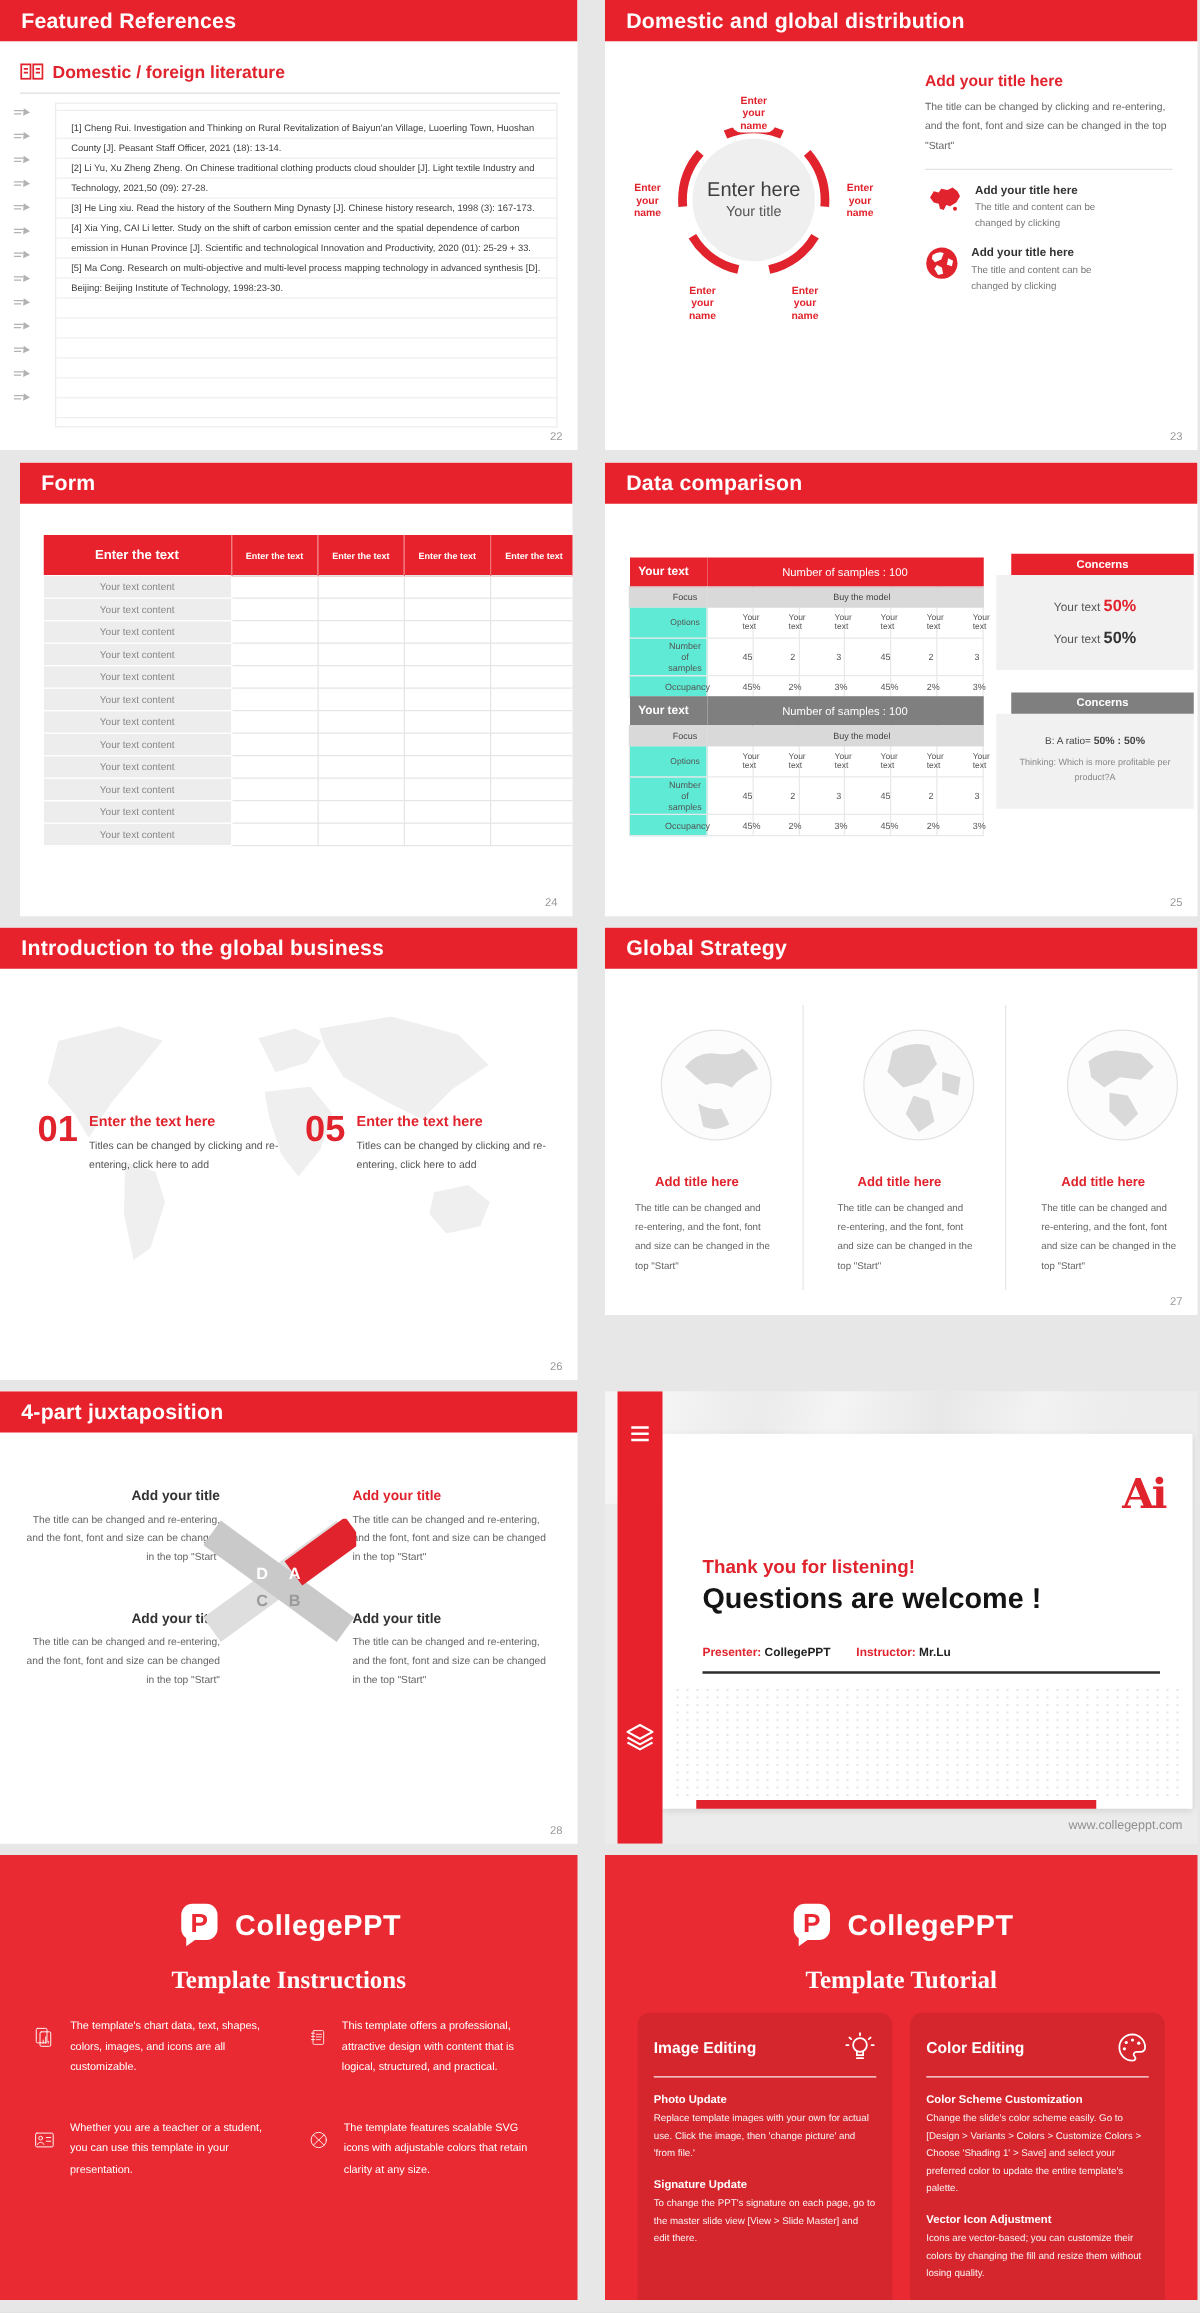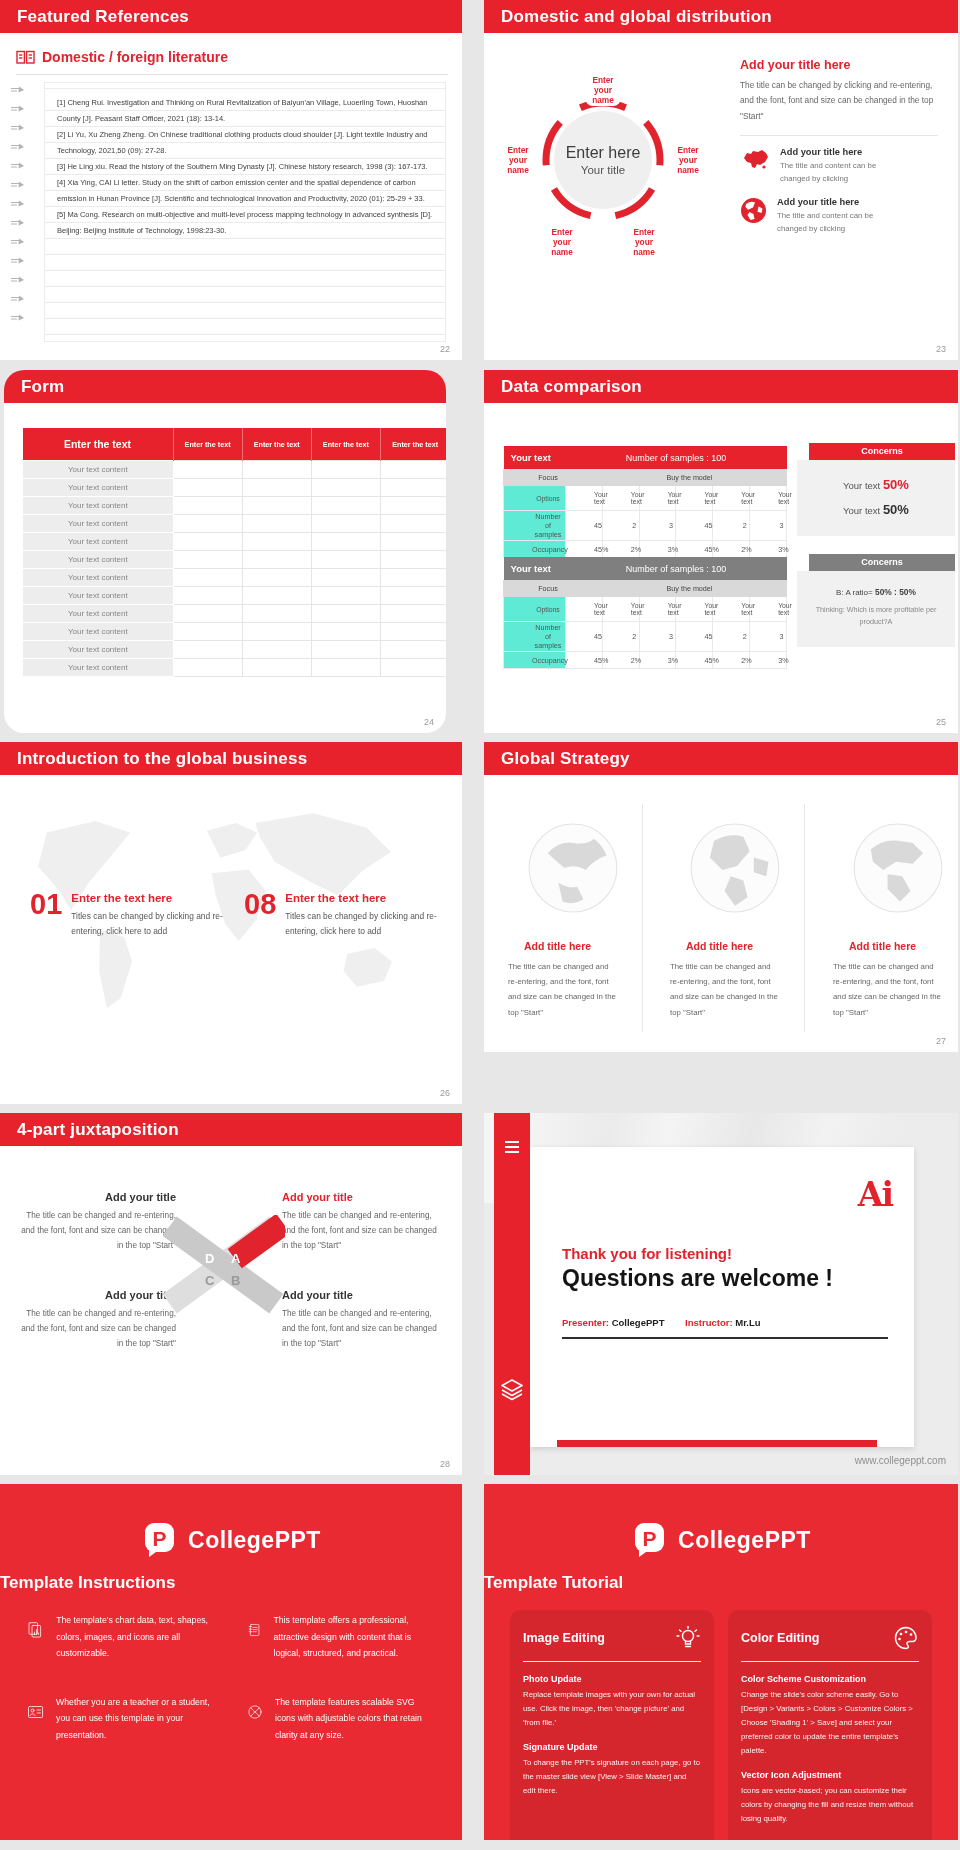--- a/index.html
+++ b/index.html
@@ -5,21 +5,21 @@
   html,body{margin:0;padding:0;}
   body{font-family:"Liberation Sans",sans-serif;background:#dcdcdc;}
   .page{position:relative;width:960px;height:1850px;background:#e7e7e7;overflow:hidden;}
   .slide{position:absolute;background:#fff;overflow:hidden;}
   .shead{height:33px;background:#e8222c;color:#fff;font-weight:bold;font-size:17px;line-height:33px;padding-left:17px;letter-spacing:.2px;}
   .pagenum{position:absolute;right:12px;bottom:6px;font-size:9px;color:#9a9a9a;}
 
   
   #s22{left:0;top:0;width:462px;height:360px;}
   #s23{left:484px;top:0;width:474px;height:360px;}
-  #s24{left:4px;top:370px;width:442px;height:363px;border-radius:20px;}
+  #s24{left:16px;top:370px;width:442px;height:363px;}
   #s25{left:484px;top:370px;width:474px;height:363px;}
   #s26{left:0;top:742px;width:462px;height:362px;}
   #s27{left:484px;top:742px;width:474px;height:310px;}
   #s28{left:0;top:1113px;width:462px;height:362px;}
   #s29{left:484px;top:1113px;width:474px;height:362px;background:#ececec;}
   #ci{left:0;top:1484px;width:462px;height:356px;background:#ea2a33;}
   #ct{left:484px;top:1484px;width:474px;height:356px;background:#ea2a33;}
 
   
   .sec-head{display:flex;align-items:center;gap:7px;margin:16px 0 0 16px;color:#e0232c;font-weight:bold;font-size:14px;}
@@ -120,37 +120,37 @@
   .xl{position:absolute;font-size:13px;font-weight:bold;}
   .xl.w{color:#fff;} .xl.g{color:#9a9a9a;}
 
   
   #s29::before{content:'';position:absolute;left:0;top:0;right:0;height:90px;
     background:linear-gradient(103deg,#f5f5f5 8%,#ebebeb 26%,#f4f4f4 38%,#e8e8e8 55%,#f2f2f2 70%,#ececec 85%);}
   .vredbar{position:absolute;left:10px;top:0;width:36px;height:100%;background:#e8222c;}
   .hamb{position:absolute;left:11px;top:28px;width:14px;}
   .hamb div{height:2px;background:#fff;margin-bottom:3px;}
   .layersic{position:absolute;left:6px;top:264px;}
-  .tcard{position:absolute;left:46px;top:34px;width:384px;height:300px;background:#fff;box-shadow:0 2px 6px rgba(0,0,0,.13);}
+  .tcard{position:absolute;left:46px;top:34px;width:424px;height:300px;background:#fff;box-shadow:0 2px 6px rgba(0,0,0,.13);}
   .ailogo{position:absolute;right:22px;top:28px;font-family:"DejaVu Serif",serif;font-weight:bold;font-size:33px;color:#e0232c;letter-spacing:-2px;}
   .thx1{position:absolute;left:32px;top:98px;color:#e0232c;font-weight:bold;font-size:15px;}
   .thx2{position:absolute;left:32px;top:118px;color:#141414;font-weight:bold;font-size:23px;}
   .presrow{position:absolute;left:32px;top:170px;font-size:9.5px;}
   .presrow .lab{color:#e0232c;font-weight:bold;}
   .presrow .val{color:#222;font-weight:bold;margin-right:18px;}
   .presline{position:absolute;left:32px;right:26px;top:190px;border-top:2px solid #2e2e2e;}
   .mesh{position:absolute;left:8px;right:8px;bottom:10px;height:88px;opacity:.5;
     background-image:radial-gradient(#c9c9c9 .7px,transparent .8px);background-size:8px 6px;}
   .cardbar{position:absolute;left:27px;bottom:0;width:320px;height:7px;background:#e0232c;}
   .weburl{position:absolute;right:12px;bottom:9px;font-size:10px;color:#8f8f8f;}
 
   
   .brandrow{display:flex;justify-content:center;align-items:center;gap:9px;padding-top:36px;}
   .brandname{color:#fff;font-size:23px;font-weight:bold;letter-spacing:.5px;}
-  .cardtitle{text-align:left;color:#fff;font-size:17px;font-weight:bold;margin-top:13px;}
+  .cardtitle{text-align:center;color:#fff;font-size:20px;font-weight:bold;margin-top:13px;font-family:Liberation Serif, serif;}
   .igrid{position:absolute;left:27px;right:27px;top:128px;display:grid;grid-template-columns:1fr 1fr;column-gap:32px;row-gap:32px;}
   .iitem{display:flex;gap:12px;align-items:flex-start;}
   .itext{font-size:8.7px;line-height:1.9;color:#fff;}
   .tpanels{position:absolute;left:26px;right:26px;top:126px;display:flex;gap:14px;}
   .tpanel{flex:1;background:rgba(0,0,0,.085);border-radius:10px;padding:15px 13px 12px;min-height:178px;}
   .phead{display:flex;justify-content:space-between;align-items:center;}
   .ptitle{color:#fff;font-weight:bold;font-size:12.5px;}
   .pline{border-bottom:1.6px solid rgba(255,255,255,.9);margin:10px 0 12px;}
   .pent{margin-bottom:12px;}
   .peh{color:#fff;font-weight:bold;font-size:9px;margin-bottom:4px;}
@@ -518,21 +518,21 @@
       <path d="M350 165l28-6 18 14-8 20-28 6-14-16z"></path>
     </svg>
     <div class="bizitem" id="bz1">
       <div class="bnum">01</div>
       <div>
         <div class="bt">Enter the text here</div>
         <div class="bb">Titles can be changed by clicking and re-entering, click here to add</div>
       </div>
     </div>
     <div class="bizitem" id="bz2">
-      <div class="bnum">08</div>
+      <div class="bnum">05</div>
       <div>
         <div class="bt">Enter the text here</div>
         <div class="bb">Titles can be changed by clicking and re-entering, click here to add</div>
       </div>
     </div>
     <div class="pagenum">26</div>
   </div>
 
   <div class="slide" id="s27">
     <div class="shead"><span>Global Strategy</span></div>

